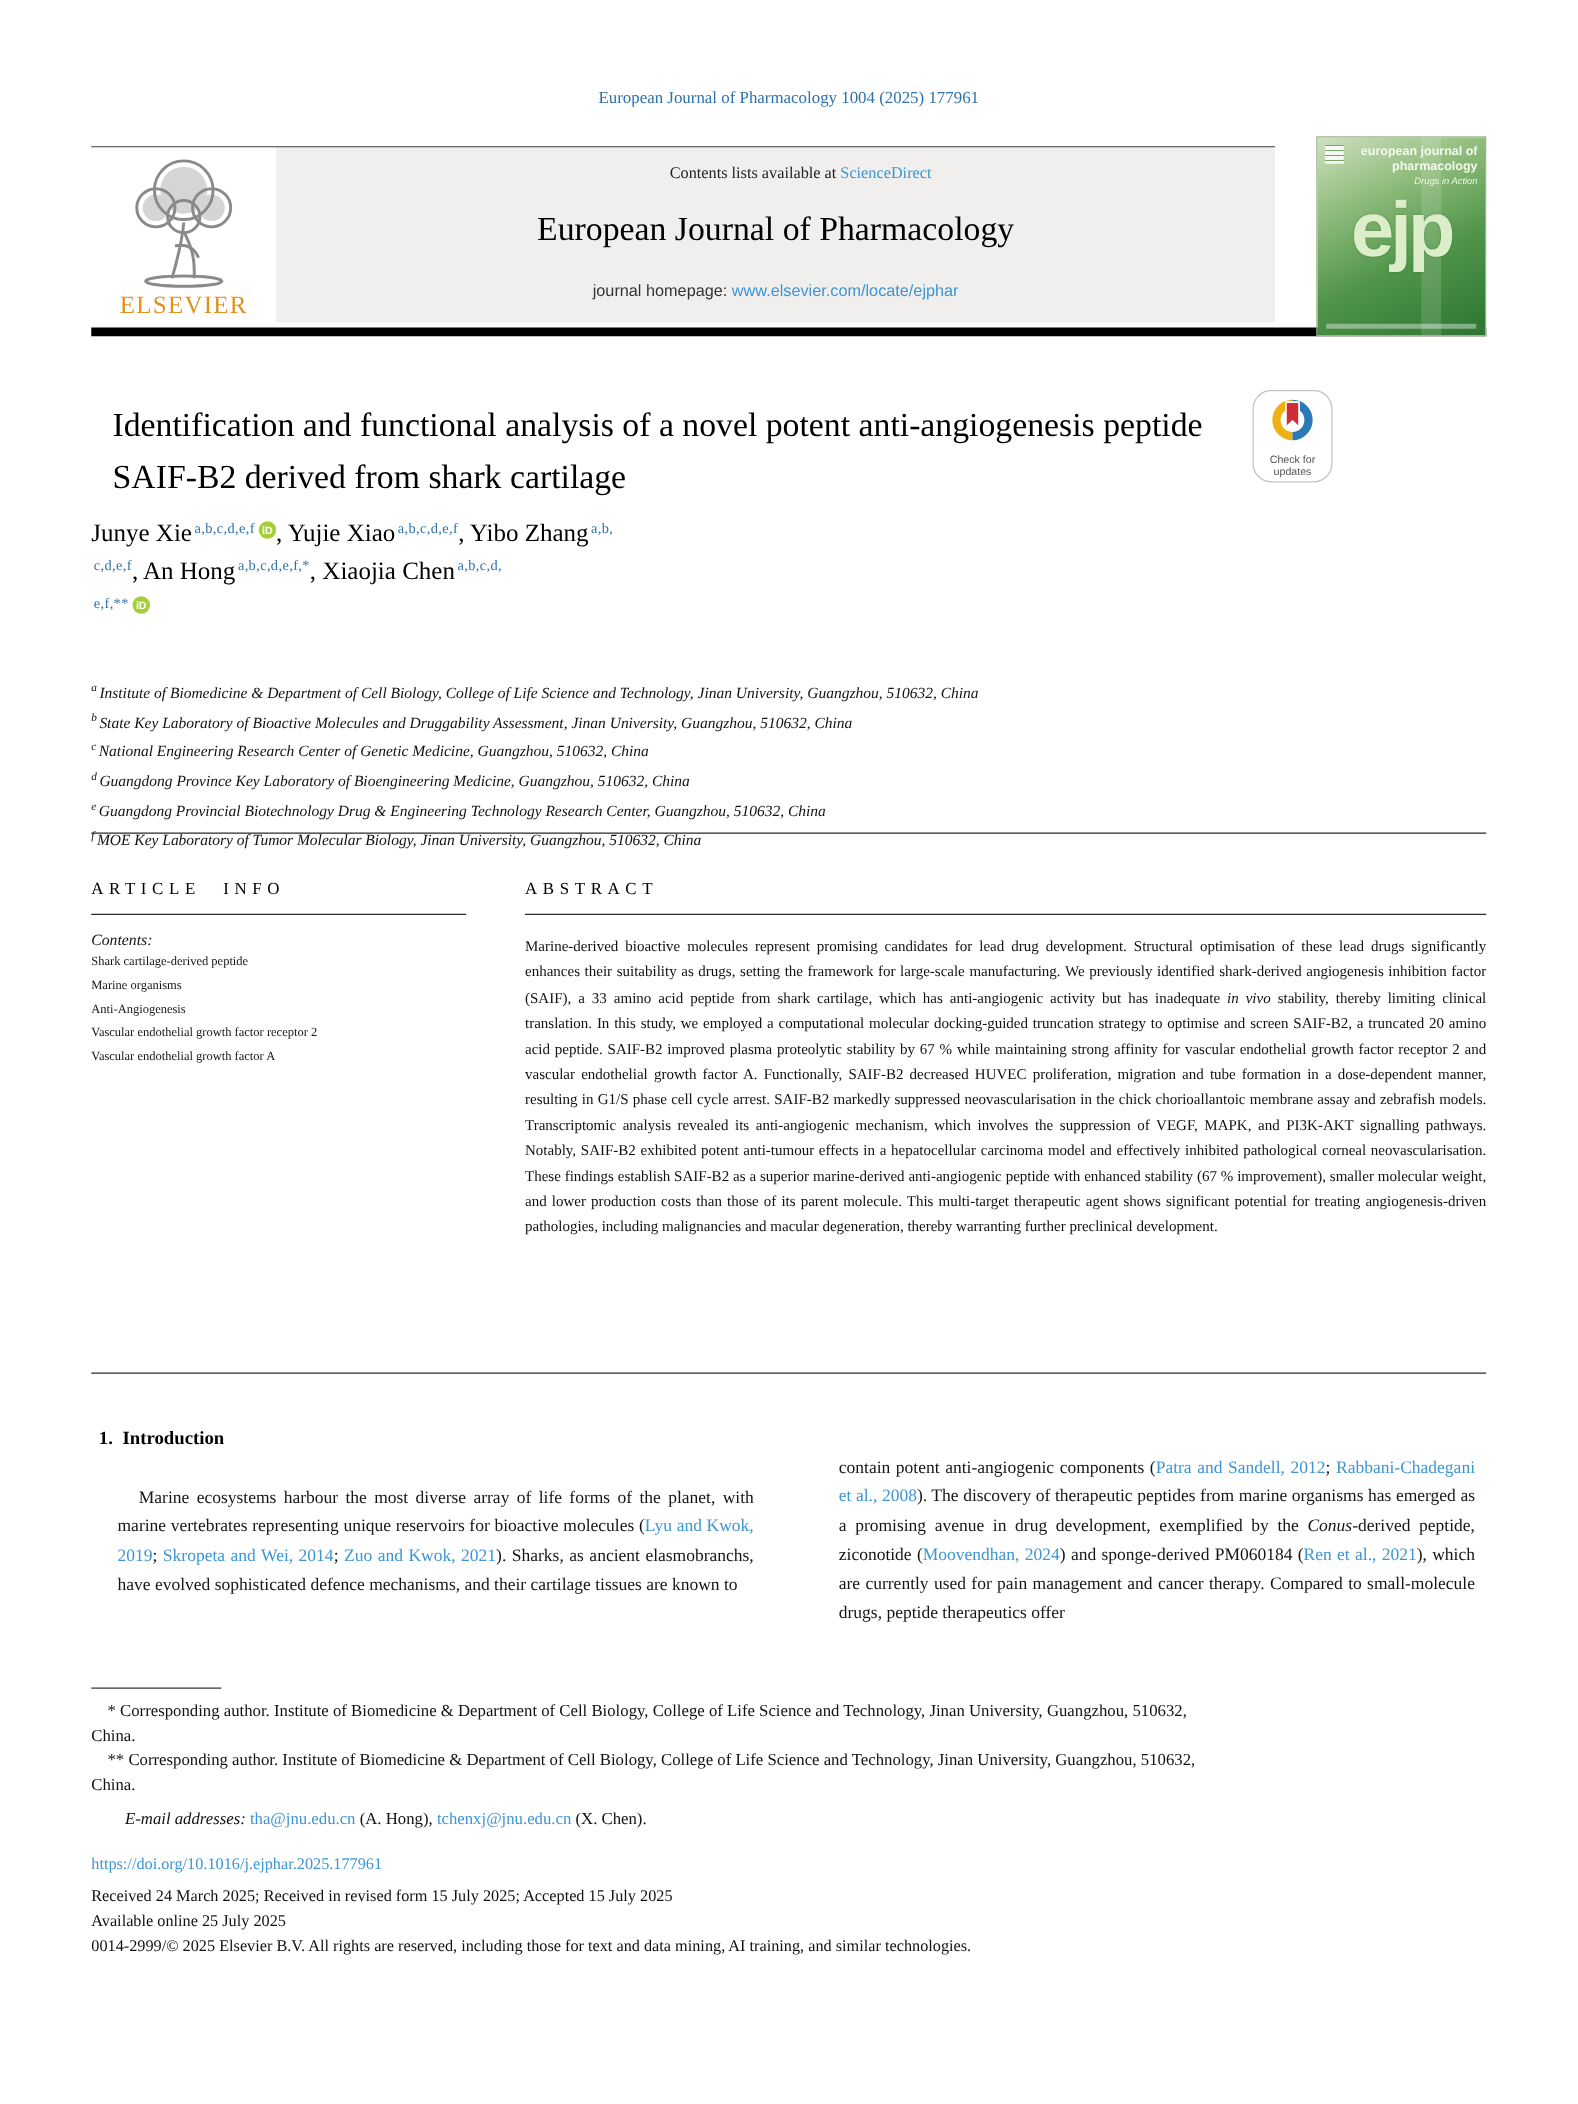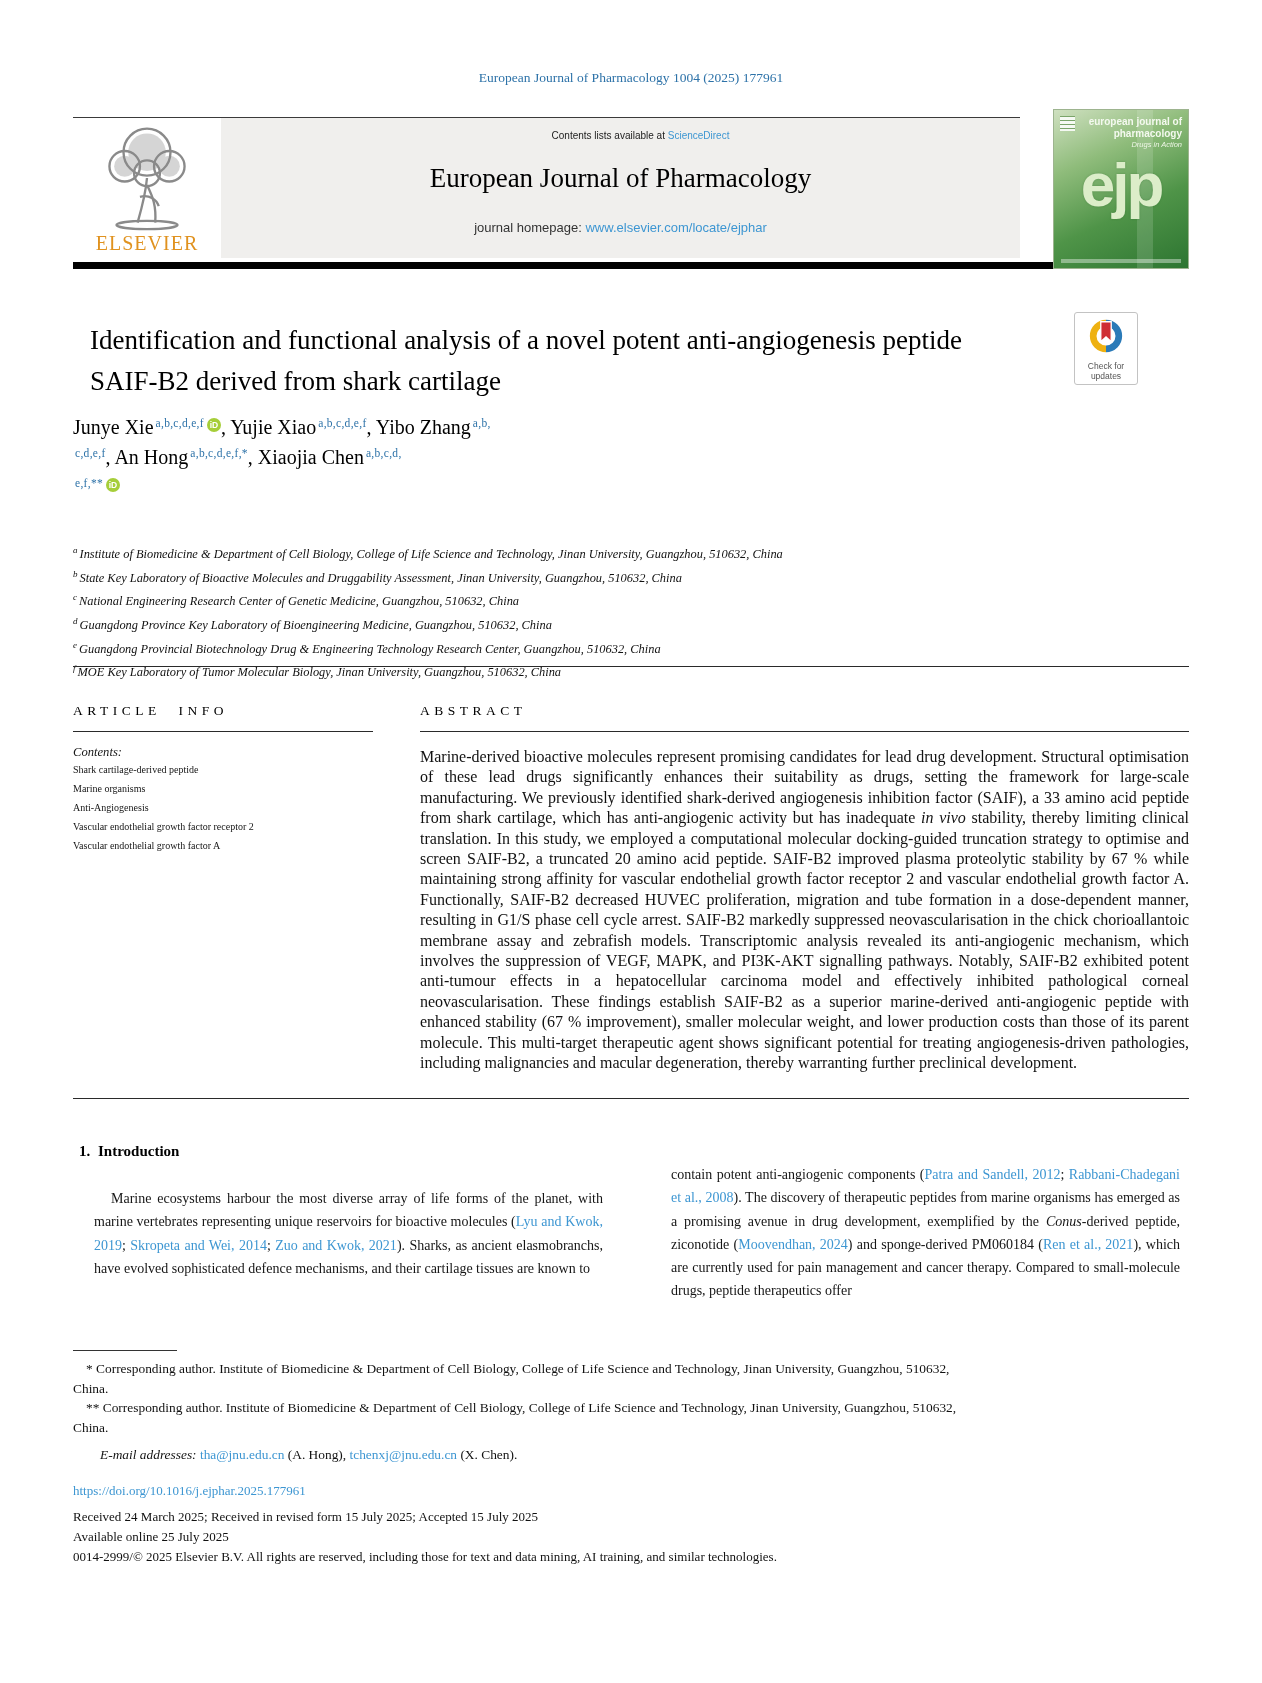--- a/index.html
+++ b/index.html
@@ -13,21 +13,21 @@
   .seg-sup { color:#2d72a8; font-size:11.5px; vertical-align:7px; letter-spacing:.3px; margin-left:2px; line-height:0; }
 
   
   .citation { position:absolute; top:70px; left:0; right:0; text-align:center; font-size:13.5px; color:#2d72a8; }
 
   
   .masthead { position:absolute; left:73px; top:117px; width:947px; border-top:1.5px solid #3a3a3a; display:flex; }
   .logo-box { width:148px; background:#fff; text-align:center; padding-top:6px; height:140px; }
   .elsevier-word { font-size:20px; color:#e0921f; letter-spacing:1px; margin-top:-4px; }
   .band { flex:1; background:#f0efed; text-align:center; height:140px; padding-top:12px; box-sizing:border-box; }
-  .contents-line { font-family:Liberation Sans, sans-serif; font-size:10px; color:#222;margin-left:40px; }
+  .contents-line { font-family:Liberation Serif, serif; font-size:13px; color:#222;margin-left:40px; }
   .band-title { font-size:27px; color:#000; margin-top:22px; }
   .homepage-line { font-family:"Liberation Sans", sans-serif; font-size:13px; color:#333; margin-top:26px; }
 
   
   .cover { position:absolute; left:1053px; top:109px; width:136px; height:160px; z-index:2;
     background:linear-gradient(155deg,#cfe0c0 0%, #8fbc7b 30%, #4f9448 62%, #2d7531 100%);
     border:1px solid #9db48f; box-sizing:border-box; }
   .cover::before { content:""; position:absolute; left:62%; top:0; bottom:0; width:16px; background:rgba(255,255,255,.14); }
   .cover-head { position:absolute; top:6px; left:6px; right:6px; display:flex; }
   .cover-sq { width:15px; height:15px; background:rgba(255,255,255,.85); margin-right:4px; flex:none;
@@ -37,22 +37,22 @@
   .cover-tag { font-size:7.5px; font-style:italic; font-weight:normal; color:#eef6e6; margin-top:2px; }
   .cover-ejp { position:absolute; top:44px; left:0; right:0; text-align:center;
     font-family:"Liberation Sans", sans-serif; font-weight:bold; font-size:62px; line-height:1;
     color:#딩; color:#dcedc9; letter-spacing:-3px; text-shadow:0 0 2px rgba(30,80,30,.35); }
   .cover-bar { position:absolute; bottom:5px; left:7px; right:7px; height:4px; background:rgba(255,255,255,.4); }
 
   .black-bar { position:absolute; left:73px; top:262px; width:1116px; height:7px; background:#000; }
 
   
   .title { position:absolute; left:90px; top:320px; width:905px; font-size:27px; line-height:1.5; color:#000; }
-  .updates { position:absolute; left:1074px; top:312px; width:58px; background:#fff; border:1px solid #c3c3c3;
-    border-radius:3px; text-align:center; padding:4px 2px 3px; cursor:pointer; }
+  .updates { position:absolute; left:1002px; top:312px; width:58px; background:#fff; border:1px solid #c3c3c3;
+    border-radius:15px; text-align:center; padding:4px 2px 3px; cursor:pointer; }
   .updates-label { font-family:"Liberation Sans", sans-serif; font-size:8.5px; color:#555; line-height:1.2; margin-top:2px; }
 
   
   .authors { position:absolute; left:73px; top:412px; width:545px; font-size:20px; line-height:30px; color:#000; }
   .orcid-icon { display:inline-block; width:14px; height:14px; border-radius:50%; background:#a6ce39; color:#fff;
     font-family:"Liberation Sans", sans-serif; font-size:8.5px; font-weight:bold; line-height:14px; text-align:center;
     vertical-align:6px; margin-left:3px; }
 
   
   .affiliations { position:absolute; left:73px; top:541px; width:1050px; font-size:12.4px; font-style:italic;
@@ -60,21 +60,21 @@
   .affil sup { font-size:9px; font-style:italic; margin-right:2px; }
 
   
   .info-section { position:absolute; left:73px; top:666px; width:1116px; border-top:1.2px solid #2a2a2a; display:flex; }
   .info-col { width:300px; flex:none; }
   .abs-col { flex:1; margin-left:47px; }
   .col-heading { font-size:13.5px; letter-spacing:4.5px; word-spacing:10px; color:#000;
     padding:36px 0 12px; border-bottom:1.2px solid #2a2a2a; }
   .kw-label { font-style:italic; font-size:12.6px; margin-top:13px; }
   .kw { font-size:10px; line-height:19px; }
-  .abs-text { margin-top:15px; font-size:16px; line-height:20.4px; text-align:justify; color:#111; }
+  .abs-text { margin-top:15px; font-size:12px; line-height:20.4px; text-align:justify; color:#111; }
 
   .rule2 { position:absolute; left:73px; top:1098px; width:1116px; border-top:1.2px solid #2a2a2a; }
 
   
   .intro { position:absolute; left:79px; top:1143px; width:1116px; display:flex; gap:38px; }
   .intro .col { flex:1; }
   .intro-heading { font-size:15px; font-weight:bold; word-spacing:4px; margin:0 0 27px; color:#000; }
   .body-par { margin:15px; font-size:14px; line-height:23.3px; text-align:justify; color:#151515; }
   .indent { text-indent:17px; }
   .col-pad { padding-top:5px; }

